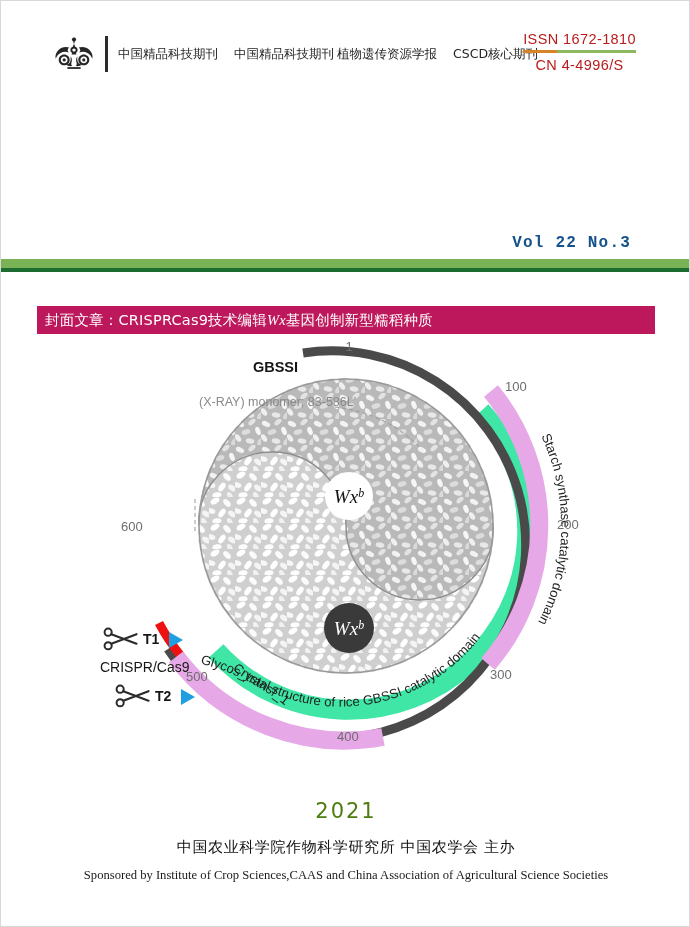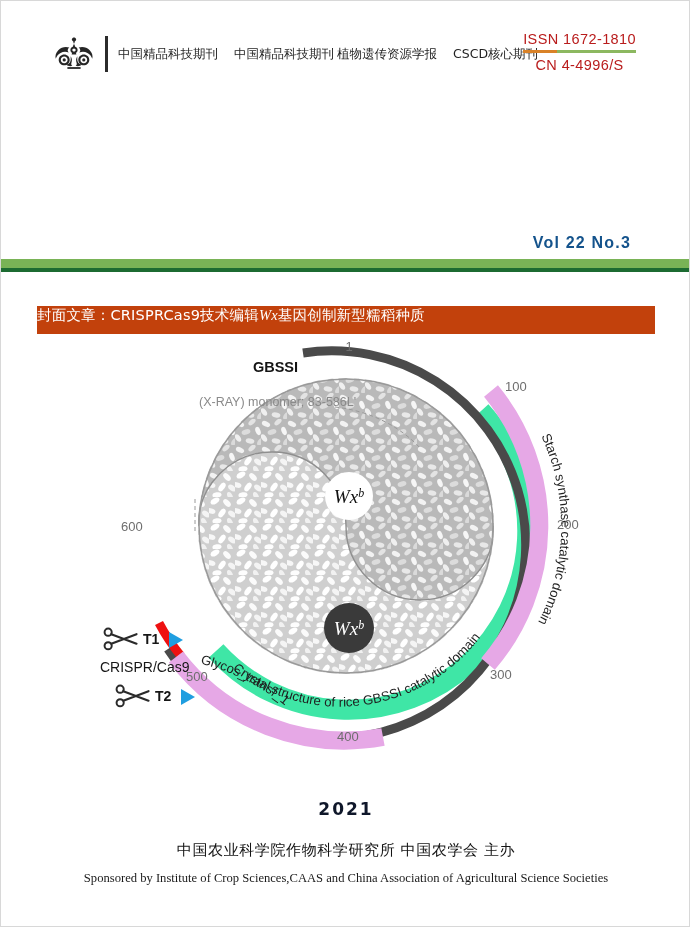--- a/index.html
+++ b/index.html
@@ -62,36 +62,36 @@
   #en-title{
     margin-top:9px;
     font-family:"Liberation Serif", serif;
     font-style:italic;font-weight:bold;
     font-size:17px;letter-spacing:5.5px;
     color:#3a3a3a;
     white-space:nowrap;
   }
   #volume-line{
     position:absolute;right:58px;top:233px;
-    font-family:Liberation Sans, sans-serif;
+    font-family:Liberation Mono, monospace;
     font-weight:bold;font-size:16px;letter-spacing:1.2px;
     color:#14538c;white-space:nowrap;
   }
 
   
   #divider{position:absolute;left:0;top:258px;width:690px;height:13px;}
   #divider .d-top{height:9px;background:#79b356;}
   #divider .d-bot{height:4px;background:#1c6b31;}
 
   
   #article-banner{
     position:absolute;left:36px;top:305px;width:618px;height:28px;
-    background:#c2410c;
-    display:flex;align-items:flex-start;
-    padding-left:0;box-sizing:border-box;
+    background:#be185d;
+    display:flex;align-items:center;
+    padding-left:8px;box-sizing:border-box;
   }
   #article-banner-text{
     color:#ffffff;font-size:14.5px;letter-spacing:.2px;
     font-family:"DejaVu Sans", sans-serif;white-space:nowrap;
   }
   #article-banner-text i{font-family:"Liberation Serif",serif;font-style:italic;}
 
   
   #figure{
     position:absolute;left:0;top:340px;width:690px;height:460px;
@@ -127,24 +127,24 @@
     font-style:italic;font-size:19px;
   }
   .wx-sup{font-size:12px;}
 
   
   #footer{
     position:absolute;left:0;top:798px;width:690px;text-align:center;
   }
   #year{
     font-family:"DejaVu Sans", sans-serif;
-    font-weight:bold;font-size:17px;letter-spacing:2px;color:#0f172a;
+    font-weight:normal;font-size:21px;letter-spacing:2px;color:#4d7c0f;
   }
   #sponsor-cn{
-    margin-top:22px;
+    margin-top:15px;
     font-family:"DejaVu Sans", sans-serif;
     font-size:15px;letter-spacing:.6px;color:#141414;white-space:nowrap;
   }
   #sponsor-en{
     margin-top:11px;
     font-family:"Liberation Serif", serif;
     font-size:12.6px;color:#1a1a1a;white-space:nowrap;
   }
 </style>
 </head>

